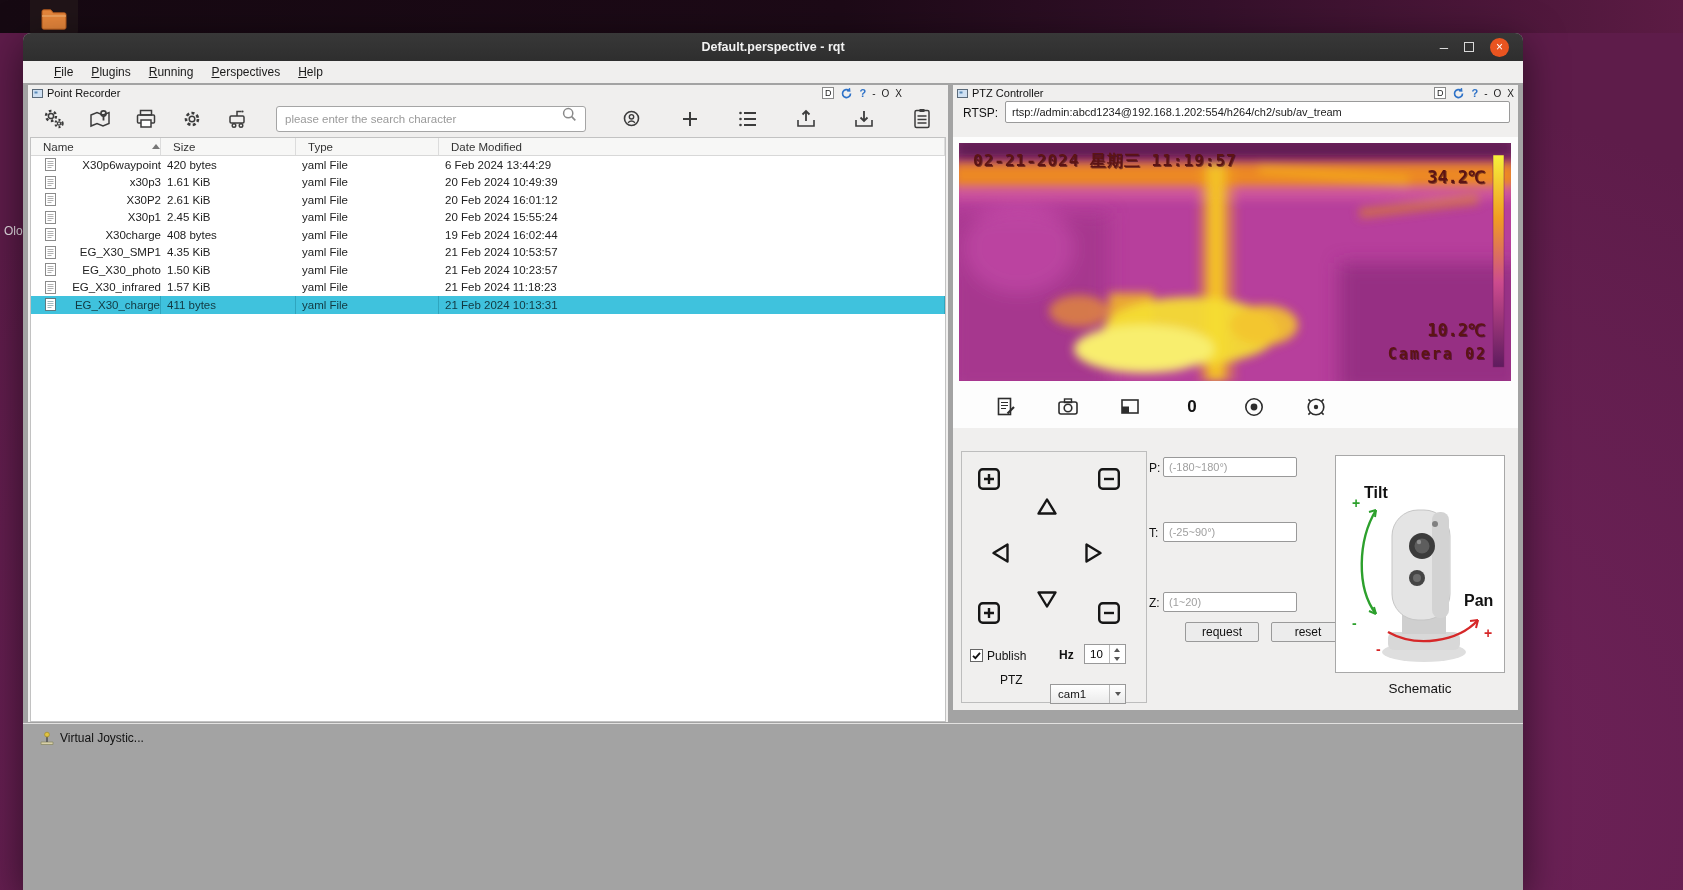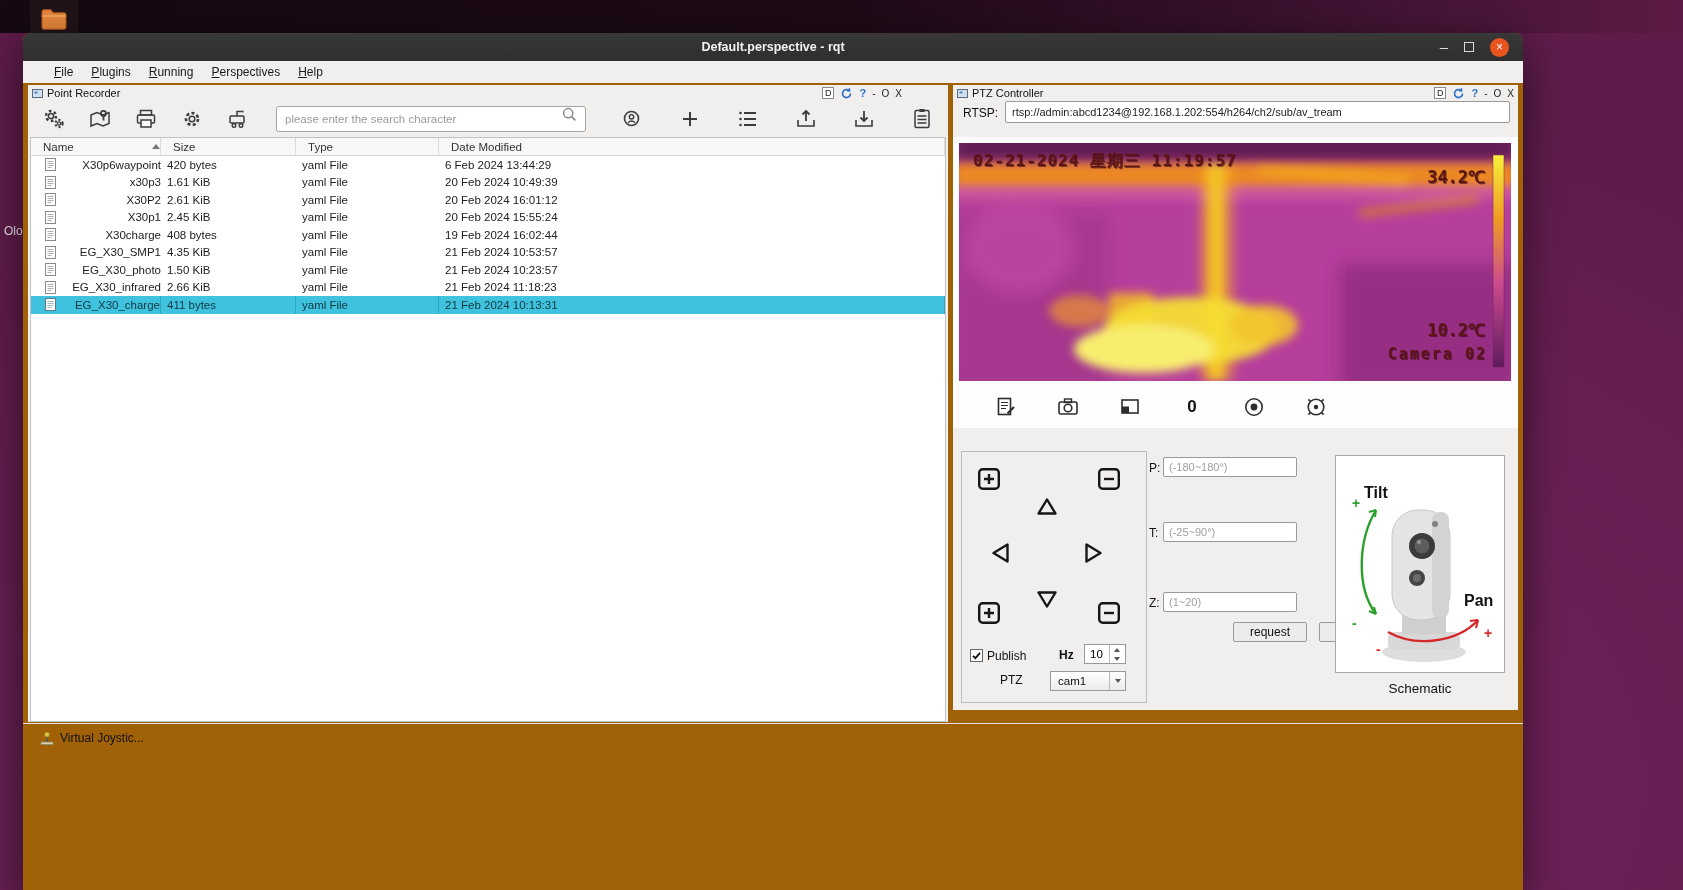--- a/index.html
+++ b/index.html
@@ -11,21 +11,21 @@
   }
   
   .wall-top { position:absolute; left:0; top:0; width:1683px; height:33px;
     background: linear-gradient(90deg,#160912 0%,#1d0a17 50%,#34102a 72%,#5c1b44 100%); }
   .wall-geo { position:absolute; left:0; top:0; pointer-events:none; }
   .frag { position:absolute; left:30px; top:0; width:48px; height:37px; background:#201418;
     border-radius:0 0 6px 6px; display:flex; align-items:center; justify-content:center; }
   .desk-label { position:absolute; left:4px; top:224px; color:#e9e2e8; font-size:12px; }
   
   .window { position:absolute; left:23px; top:33px; width:1500px; height:858px;
-    background:#a16207; border-radius:8px 8px 0 0; box-shadow:0 10px 40px rgba(0,0,0,.55); }
+    background:#a3a3a3; border-radius:8px 8px 0 0; box-shadow:0 10px 40px rgba(0,0,0,.55); }
   .titlebar { position:absolute; left:0; top:0; width:100%; height:28px; background:linear-gradient(#383838,#2e2e2e);
     border-radius:8px 8px 0 0; display:flex; align-items:center; justify-content:center; }
   .tb-title { color:#f2f2f2; font-size:12.5px; font-weight:bold; }
   .tb-ctrls { position:absolute; right:14px; top:0; height:28px; display:flex; align-items:center; gap:16px; }
   .tb-min { color:#d9d9d9; font-size:15px; line-height:10px; }
   .tb-max { width:10px; height:10px; border:1.5px solid #d9d9d9; }
   .tb-close { width:19px; height:19px; border-radius:50%; background:#e95420; color:#fff; font-size:12px;
     display:flex; align-items:center; justify-content:center; line-height:1; }
   .menubar { position:absolute; left:0; top:28px; width:100%; height:22px; background:#f0efee;
     display:flex; align-items:center; padding-left:22px; }
@@ -83,30 +83,30 @@
   .cbtn { position:absolute; width:30px; height:30px; display:flex; align-items:center; justify-content:center; background:transparent; border:none; }
   .chk { position:absolute; left:8px; top:197px; width:13px; height:13px; background:#fff; border:1px solid #666;
     display:flex; align-items:center; justify-content:center; }
   .lbl { position:absolute; font-size:12px; color:#111; }
   .spin { position:absolute; left:122px; top:192px; width:42px; height:20px; background:#fff; border:1px solid #999; display:flex; }
   .spin input { width:24px; border:none; outline:none; font-size:11.5px; padding-left:5px; }
   .spin-btns { width:14px; border-left:1px solid #bbb; display:flex; flex-direction:column; }
   .spin-up,.spin-dn { flex:1; display:flex; align-items:center; justify-content:center; }
   .tri-up { width:0; height:0; border-left:3.5px solid transparent; border-right:3.5px solid transparent; border-bottom:4px solid #555; }
   .tri-dn { width:0; height:0; border-left:3.5px solid transparent; border-right:3.5px solid transparent; border-top:4px solid #555; }
-  .combo { position:absolute; left:88px; top:219px; width:76px; height:20px; border:1px solid #999;
+  .combo { position:absolute; left:88px; top:232px; width:76px; height:20px; border:1px solid #999;
     background:linear-gradient(#ffffff,#ebebeb); display:flex; align-items:center; }
   .combo-val { flex:1; font-size:11.5px; color:#111; padding-left:7px; }
   .combo-arrow { width:16px; height:100%; border-left:1px solid #bbb; display:flex; align-items:center; justify-content:center; }
   .fld-label { position:absolute; font-size:12px; color:#111; }
   .fld { position:absolute; width:134px; height:20px; border:1px solid #999; border-radius:2px; font-size:11px;
     padding:0 5px; color:#333; background:#fff; font-family:"Liberation Sans",sans-serif; }
   .fld::placeholder { color:#9f9f9f; }
   .pbtn { position:absolute; width:74px; height:20px; background:#ececec; border:1px solid #9a9a9a; border-radius:2px;
-    font-size:12px; color:#111; font-family:"Liberation Sans",sans-serif;margin-left:48px; }
+    font-size:12px; color:#111; font-family:"Liberation Sans",sans-serif; }
   .schem-box { position:absolute; left:382px; top:370px; width:170px; height:218px; background:#fff; border:1px solid #a8a8a8;
     display:flex; align-items:center; justify-content:center; }
   .schem-caption { position:absolute; left:382px; top:596px; width:170px; text-align:center; font-size:13.5px; color:#111; }
   
   .statusbar { position:absolute; left:0; top:690px; width:100%; height:28px; border-top:1px solid #e2e1e0;
     display:flex; align-items:center; padding-left:16px; gap:5px; }
   .status-text { font-size:12px; color:#111; }
 </style>
 </head>
 <body>
@@ -359,21 +359,21 @@
         <div class="td c3">21 Feb 2024 10:23:57</div>
       </div>
       <div class="trow">
         <div class="td name c0">
           <svg width="11" height="13" viewBox="0 0 11 13">
               <rect x="0.5" y="0.5" width="10" height="12" fill="#fff" stroke="#8a8a8a"></rect>
               <path d="M2.5 3.5 H8.5 M2.5 5.5 H8.5 M2.5 7.5 H8.5 M2.5 9.5 H6.5" stroke="#b0b0b0"></path>
             </svg>
           <span>EG_X30_infrared</span>
           </div>
-        <div class="td c1">2.66 KiB</div>
+        <div class="td c1">1.57 KiB</div>
         <div class="td c2">yaml File</div>
         <div class="td c3">21 Feb 2024 11:18:23</div>
       </div>
       <div class="trow selected">
         <div class="td name c0">
           <svg width="11" height="13" viewBox="0 0 11 13">
               <rect x="0.5" y="0.5" width="10" height="12" fill="#fff" stroke="#5f7a80"></rect>
               <path d="M2.5 3.5 H8.5 M2.5 5.5 H8.5 M2.5 7.5 H8.5 M2.5 9.5 H6.5" stroke="#9fb8bd"></path>
             </svg>
           <span>EG_X30_charge</span>

